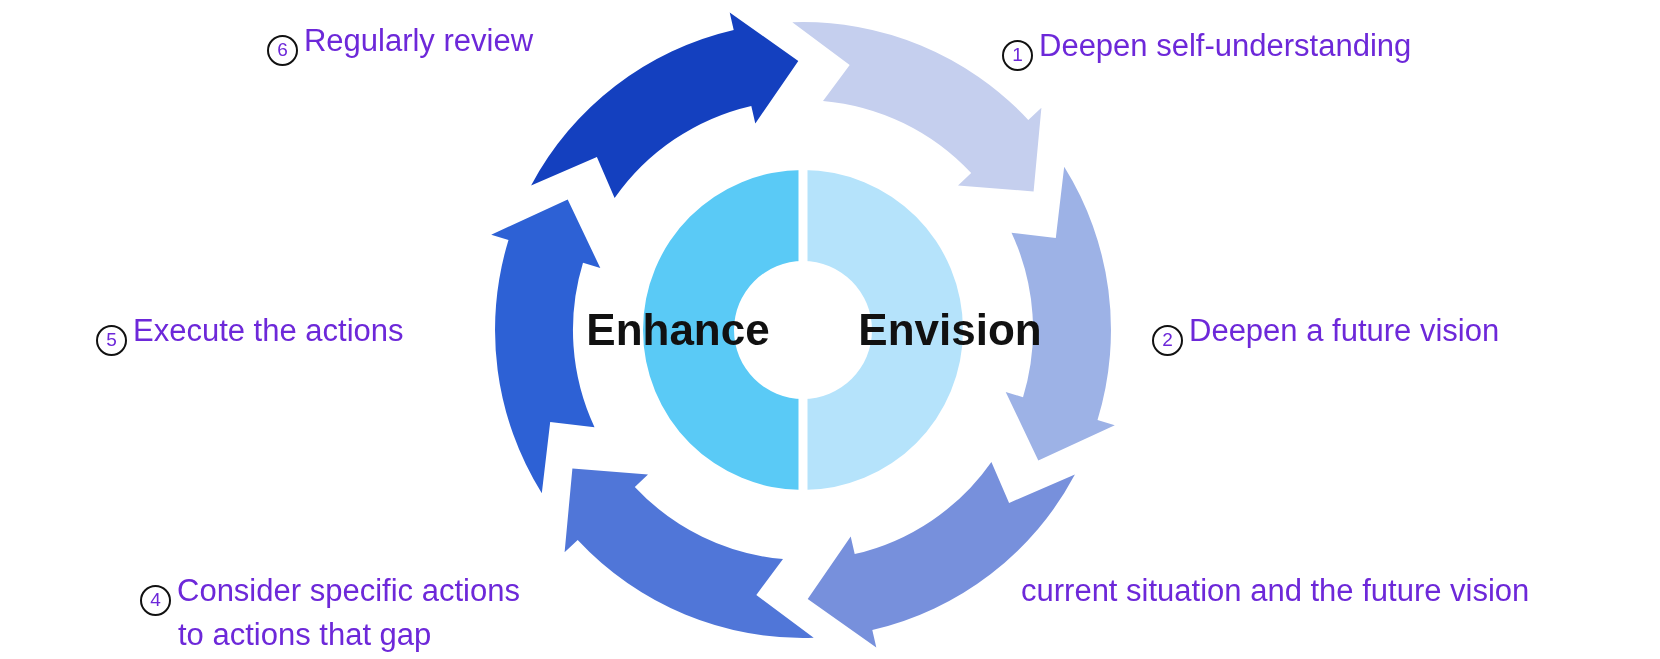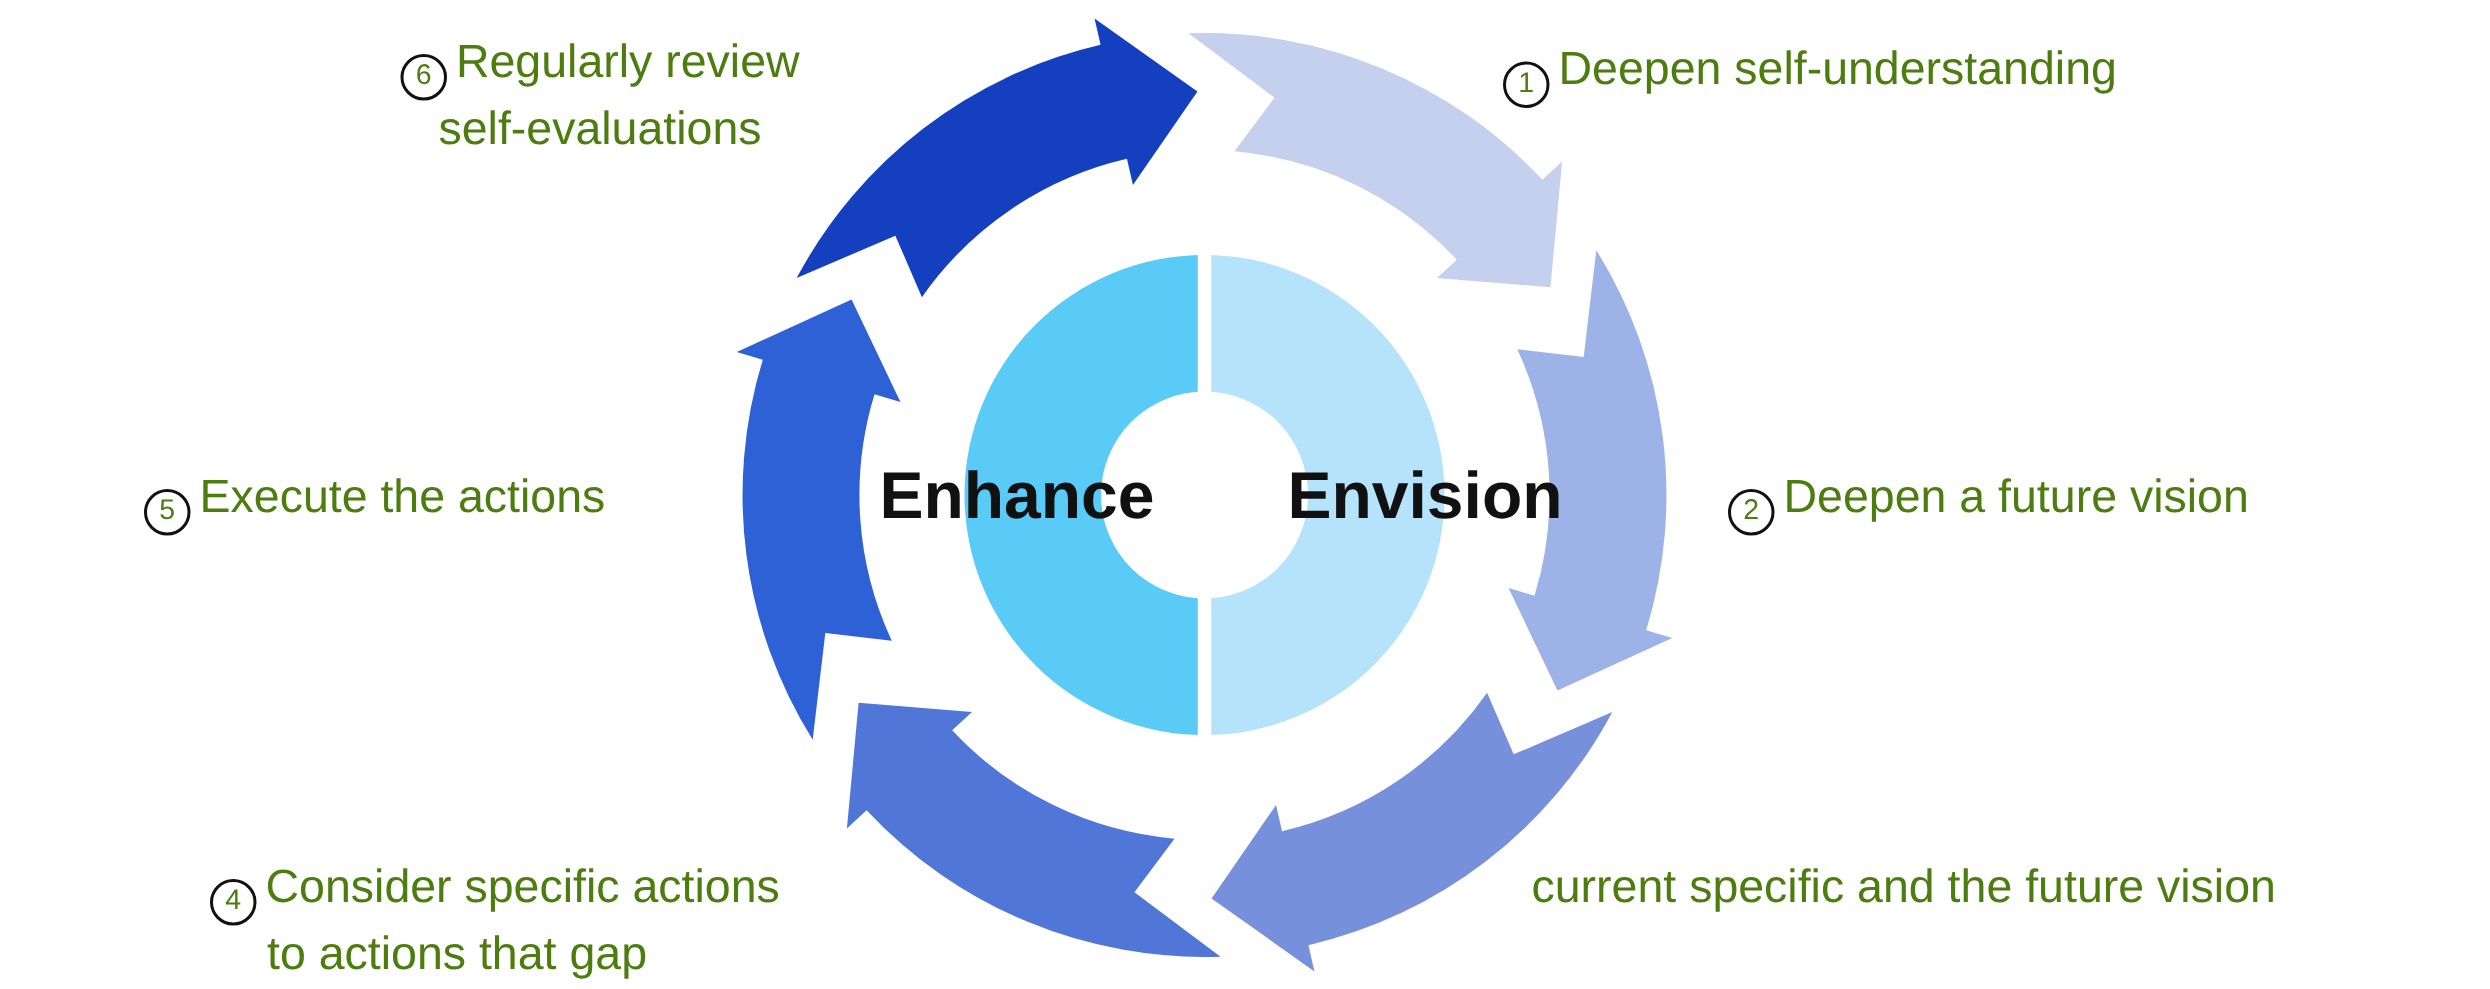--- a/index.html
+++ b/index.html
@@ -1,20 +1,20 @@
 <!DOCTYPE html>
 <html><head>
 <meta charset="utf-8">
 <style>
   html,body{margin:0;padding:0;background:#fff;}
   body{font-family:"Liberation Sans","DejaVu Sans",sans-serif;}
   .canvas{position:relative;width:1660px;height:659px;background:#fff;overflow:hidden;}
   .canvas svg{position:absolute;left:0;top:0;}
   svg text{font-family:"Liberation Sans","DejaVu Sans",sans-serif;font-weight:700;font-size:44px;fill:#111;}
-  .step-label{position:absolute;font-size:31px;line-height:38px;color:#4d7c0f;white-space:nowrap;}
+  .step-label{position:absolute;font-size:31px;line-height:38px;color:#6d28d9;white-space:nowrap;}
   .hang{padding-left:38px;}
   .hang .num{margin-left:-38px;}
   .num{display:inline-flex;width:27px;height:27px;border:2px solid #111;border-radius:50%;
        align-items:center;justify-content:center;font-size:19px;font-weight:400;
        margin-right:6px;vertical-align:-5px;box-sizing:content-box;}
   .center6{left:240px;top:22px;width:320px;text-align:center;}
 </style>
 </head>
 <body>
 
@@ -38,30 +38,29 @@
 
   <div class="step-label" style="left:1002px;top:27px;text-align:center;">
     <div><span class="num">1</span><span>Deepen self-understanding</span></div>
   </div>
 
   <div class="step-label" style="left:1152px;top:312px;">
     <div><span class="num">2</span><span>Deepen a future vision</span></div>
   </div>
 
   <div class="step-label hang" style="left:983px;top:572px;">
-    <div><span>current specific and the future vision</span></div>
+    <div><span>current situation and the future vision</span></div>
   </div>
 
   <div class="step-label hang" style="left:140px;top:572px;">
     <div><span class="num">4</span><span>Consider specific actions</span></div>
     <div><span>to actions that gap</span></div>
   </div>
 
   <div class="step-label" style="left:96px;top:312px;">
     <div><span class="num">5</span><span>Execute the actions</span></div>
   </div>
 
   <div class="step-label center6">
     <div><span class="num">6</span><span>Regularly review</span></div>
-    <div><span>self-evaluations</span></div>
   </div>
 
 </div>
 
 </body></html>

